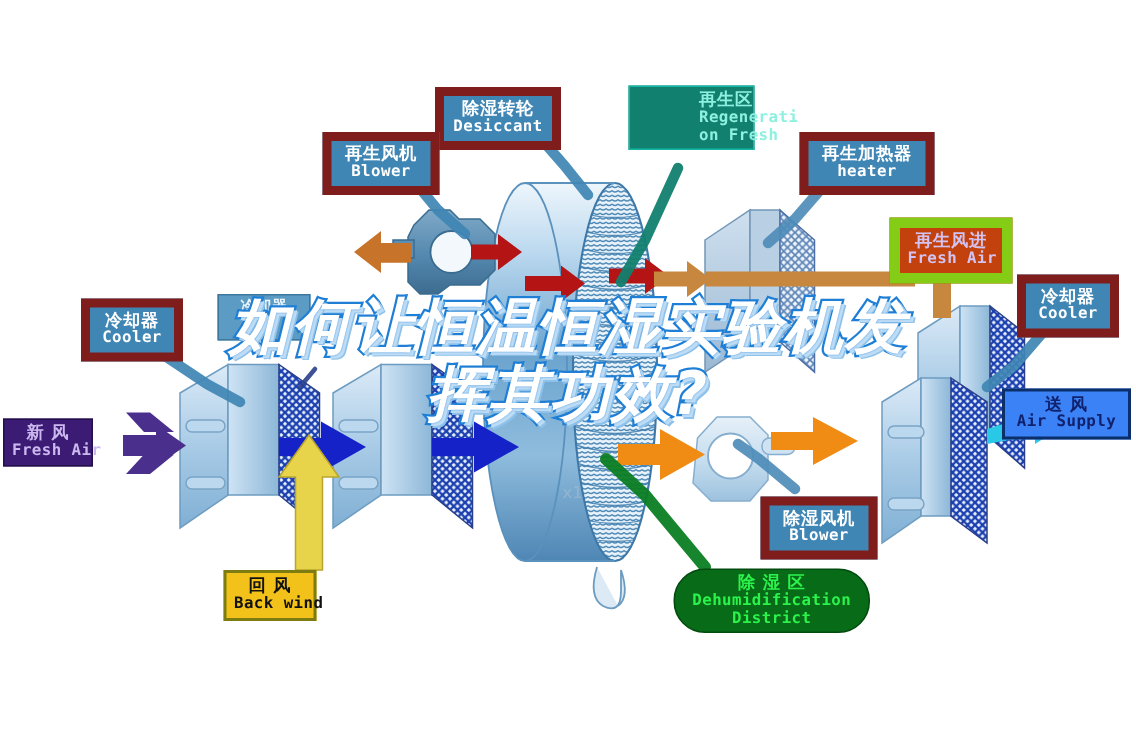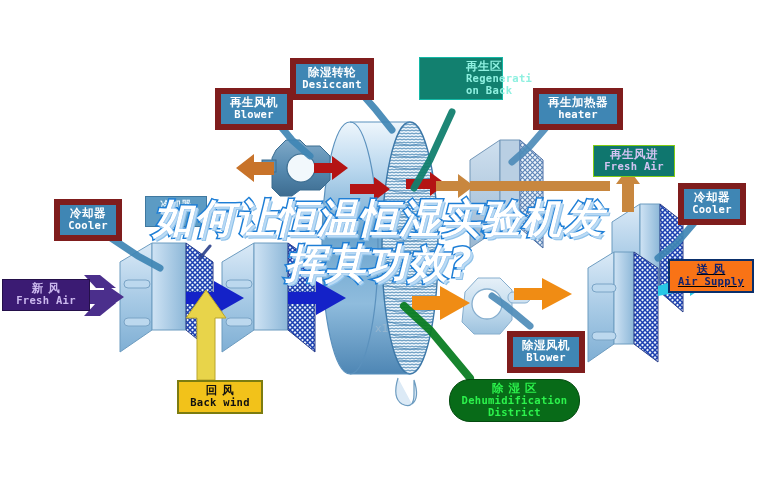--- a/index.html
+++ b/index.html
@@ -42,29 +42,29 @@
   .sty-teal .cn,.sty-teal .en{color:#8ef0e0;}
 
   
   .sty-orange{background:#c8670f;border:1px solid #8e4807;}
   .sty-orange .cn,.sty-orange .en{color:#6a1404;}
 
   
   .sty-purple{background:#3b1b73;border:1px solid #24104a;}
   .sty-purple .cn,.sty-purple .en{color:#cbb8ee;}
 
-  .sty-purple2{background:#0f766e;border:1px solid #84cc16;}
+  .sty-purple2{background:#c2410c;border:7px solid #84cc16;}
   .sty-purple2 .cn,.sty-purple2 .en{color:#d3c3f2;}
 
   
   .sty-green{background:#086b18;border:1px solid #034a0f;}
   .sty-green .cn,.sty-green .en{color:#2cf24c;}
 
   
-  .sty-cyan{background:#f97316;border:2px solid #0a2f6b;text-decoration:underline;}
+  .sty-cyan{background:#3b82f6;border:2px solid #0a2f6b;}
   .sty-cyan .cn,.sty-cyan .en{color:#10226e;}
 
   
   .sty-gold{background:#f2c21a;border:2px solid #7c7c10;}
   .sty-gold .cn,.sty-gold .en{color:#111111;}
 
   
   .lbl-faded{opacity:.92;}
 
   
@@ -305,21 +305,21 @@
   </div>
 
   <div class="lbl sty-steel" style="left:215px;top:88px;width:78px;">
     <span class="cn">再生风机</span>
     <span class="en">Blower</span>
   </div>
 
   <div class="lbl sty-teal" style="left:419px;top:57px;width:84px;">
     <span class="cn">再生区</span>
     <span class="en">Regenerati</span>
-    <span class="en">on Back</span>
+    <span class="en">on Fresh</span>
   </div>
 
   <div class="lbl sty-steel" style="left:533px;top:88px;width:90px;">
     <span class="cn">再生加热器</span>
     <span class="en">heater</span>
   </div>
 
   <div class="lbl sty-purple2" style="left:593px;top:145px;width:82px;">
     <span class="cn">再生风进</span>
     <span class="en">Fresh Air</span>
@@ -333,42 +333,42 @@
 
   <div class="lbl sty-steel" style="left:54px;top:199px;width:68px;">
     <span class="cn">冷却器</span>
     <span class="en">Cooler</span>
   </div>
 
   <div class="lbl sty-steel2 lbl-faded" style="left:145px;top:196px;width:62px;padding-bottom:16px;">
     <span class="cn" style="font-size:10px;">冷却器</span>
   </div>
 
-  <div class="lbl sty-purple" style="left:2px;top:279px;width:88px;">
+  <div class="lbl sty-purple" style="left:2px;top:279px;width:60px;">
     <span class="cn">新   风</span>
     <span class="en">Fresh Air</span>
   </div>
 
   <div class="lbl sty-cyan" style="left:668px;top:259px;width:86px;">
     <span class="cn">送  风</span>
     <span class="en">Air Supply</span>
   </div>
 
   <div class="lbl sty-steel" style="left:507px;top:331px;width:78px;">
     <span class="cn">除湿风机</span>
     <span class="en">Blower</span>
   </div>
 
   <div class="lbl sty-green" style="left:449px;top:379px;width:131px;border-radius:21px;">
     <span class="cn">除  湿  区</span>
     <span class="en">Dehumidification</span>
     <span class="en">District</span>
   </div>
 
-  <div class="lbl sty-gold" style="left:177px;top:380px;width:86px;text-align:center;">
+  <div class="lbl sty-gold" style="left:149px;top:380px;width:62px;text-align:center;">
     <span class="cn">回   风</span>
     <span class="en">Back wind</span>
   </div>
 
   <div id="headline">
     <div>如何让恒温恒湿实验机发</div>
     <div>挥其功效?</div>
   </div>
 
 </div>

